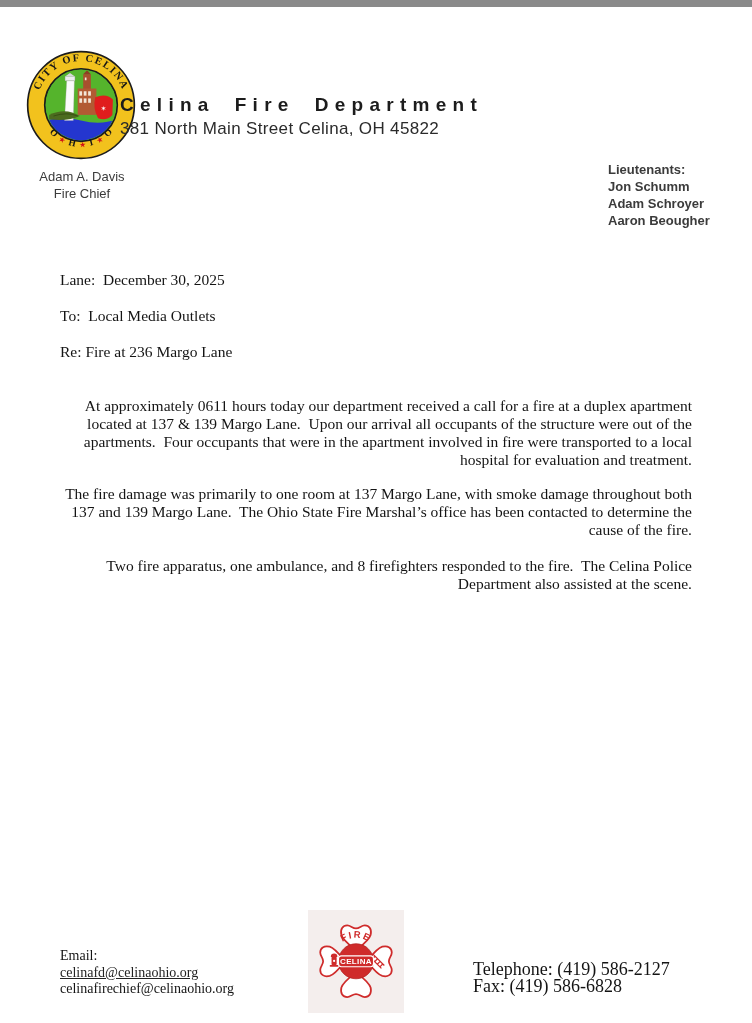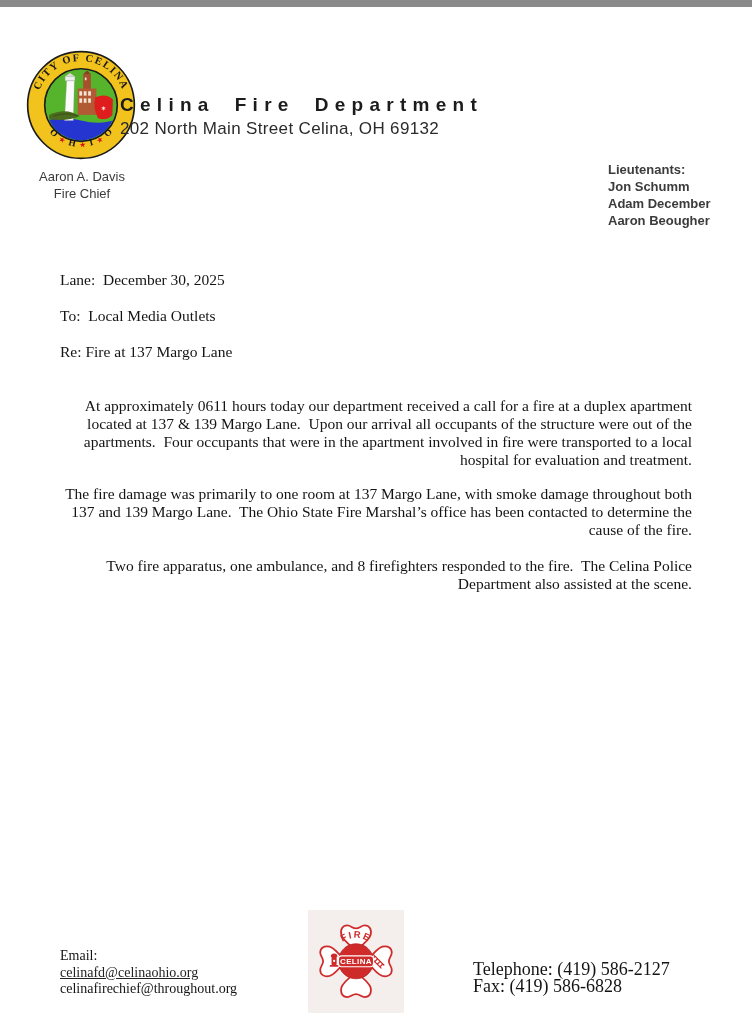--- a/index.html
+++ b/index.html
@@ -76,48 +76,48 @@
       </text>
       <text font-size="17" font-weight="bold" style="font-family:'Liberation Serif',serif">
         <textPath href="#arcBottom" startOffset="50%" text-anchor="middle">
           <tspan fill="#161616">O</tspan><tspan fill="#f2c21d">..</tspan><tspan fill="#d11616" font-size="12">★</tspan><tspan fill="#f2c21d">..</tspan><tspan fill="#161616">H</tspan><tspan fill="#f2c21d">..</tspan><tspan fill="#d11616" font-size="12">★</tspan><tspan fill="#f2c21d">..</tspan><tspan fill="#161616">I</tspan><tspan fill="#f2c21d">..</tspan><tspan fill="#d11616" font-size="12">★</tspan><tspan fill="#f2c21d">..</tspan><tspan fill="#161616">O</tspan>
         </textPath>
       </text>
     </svg>
   </div>
 
   <div id="chief">
-    <div>Aaron A. Davis</div>
+    <div>Adam A. Davis</div>
     <div>Fire Chief</div>
   </div>
 
   <div id="head-center">
     <div id="head-title">Celina Fire Department</div>
-    <div id="head-addr">202 North Main Street Celina, OH 69132</div>
+    <div id="head-addr">381 North Main Street Celina, OH 45822</div>
   </div>
 
   <div id="lieutenants">
     <div>Lieutenants:</div>
     <div>Jon Schumm</div>
-    <div>Adam December</div>
+    <div>Adam Schroyer</div>
     <div>Aaron Beougher</div>
   </div>
 
   <div class="serif meta-line" style="top:271px"><span>Lane:</span>&nbsp;&nbsp;<span>December 30, 2025</span></div>
   <div class="serif meta-line" style="top:307px"><span>To:</span>&nbsp;&nbsp;<span>Local Media Outlets</span></div>
-  <div class="serif meta-line" style="top:343px"><span>Re:</span>&nbsp;<span>Fire at 137 Margo Lane</span></div>
+  <div class="serif meta-line" style="top:343px"><span>Re:</span>&nbsp;<span>Fire at 236 Margo Lane</span></div>
 
   <div class="serif para" style="top:397px">At approximately 0611 hours today our department received a call for a fire at a duplex apartment located at 137 &amp; 139 Margo Lane.  Upon our arrival all occupants of the structure were out of the apartments.  Four occupants that were in the apartment involved in fire were transported to a local hospital for evaluation and treatment.</div>
   <div class="serif para" style="top:485px">The fire damage was primarily to one room at 137 Margo Lane, with smoke damage throughout both 137 and 139 Margo Lane.  The Ohio State Fire Marshal’s office has been contacted to determine the cause of the fire.</div>
   <div class="serif para" style="top:557px">Two fire apparatus, one ambulance, and 8 firefighters responded to the fire.  The Celina Police Department also assisted at the scene.</div>
 
   <div id="footer-email" class="serif">
     <div>Email:</div>
     <div><a href="#">celinafd@celinaohio.org</a></div>
-    <div>celinafirechief@throughout.org</div>
+    <div>celinafirechief@celinaohio.org</div>
   </div>
 
   <div id="patch">
     <svg viewBox="0 0 120 126">
       <defs>
         <path id="fireArc" d="M 27,63 A 33,33 0 0 1 93,63"></path>
         <path id="deptArc" d="M 29,60 A 33,33 0 0 0 91,60"></path>
       </defs>
       <g>
         <path d="M60 47 C50 39 42 33 40 26 C38 18 42 13 48 13 C53 13 55 17 60 17 C65 17 67 13 72 13 C78 13 82 18 80 26 C78 33 70 39 60 47 Z" fill="#ffffff" stroke="#cf2b2b" stroke-width="2.4"></path>

